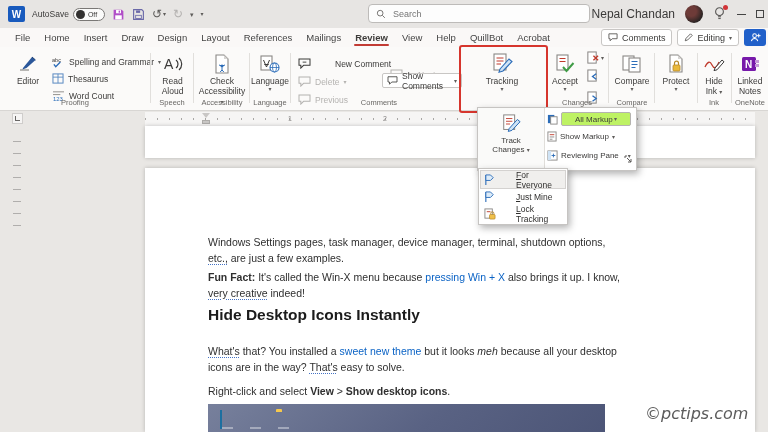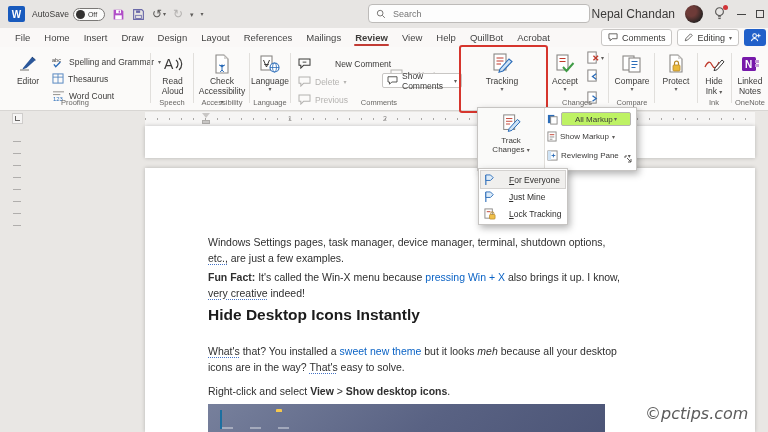--- a/index.html
+++ b/index.html
@@ -116,21 +116,21 @@
       border:1px solid #c6c4c2;box-shadow:2px 3px 7px rgba(0,0,0,.3);z-index:50;box-sizing:border-box;}
   .tc-cell{position:absolute;left:0;top:0;width:66px;height:62px;background:#fafaf9;
       border-right:1px solid #e0deda;display:flex;flex-direction:column;align-items:center;
       font-size:8px;color:#3b3a39;text-align:center;}
   .panel-row{position:absolute;left:69px;display:flex;align-items:center;gap:3px;font-size:8px;color:#3b3a39;}
   .markup-combo{display:flex;align-items:center;justify-content:space-between;border:1px solid #b5b3b1;
       border-radius:2px;width:70px;height:14px;padding:0 13px;box-sizing:border-box;background:#bef264;}
   .launcher{position:absolute;right:4px;bottom:3px;}
   .submenu{position:absolute;left:478px;top:168px;width:90px;background:#fff;border:1px solid #c6c4c2;
       box-shadow:2px 3px 7px rgba(0,0,0,.3);z-index:60;padding:2px;box-sizing:border-box;}
-  .mi{display:flex;align-items:center;gap:13px;height:17px;font-size:8.5px;color:#2f2e2d;padding:0 3px;}
+  .mi{display:flex;align-items:center;gap:20px;height:17px;font-size:8.5px;color:#2f2e2d;padding:0 3px;}
   .mi.hover{background:#f0efed;outline:1px solid #d4d2d0;}
   .accel u{text-decoration:underline;}
 </style>
 </head>
 <body>
 
 <div id="app">
 
   <header class="titlebar">
     <div class="qat">

